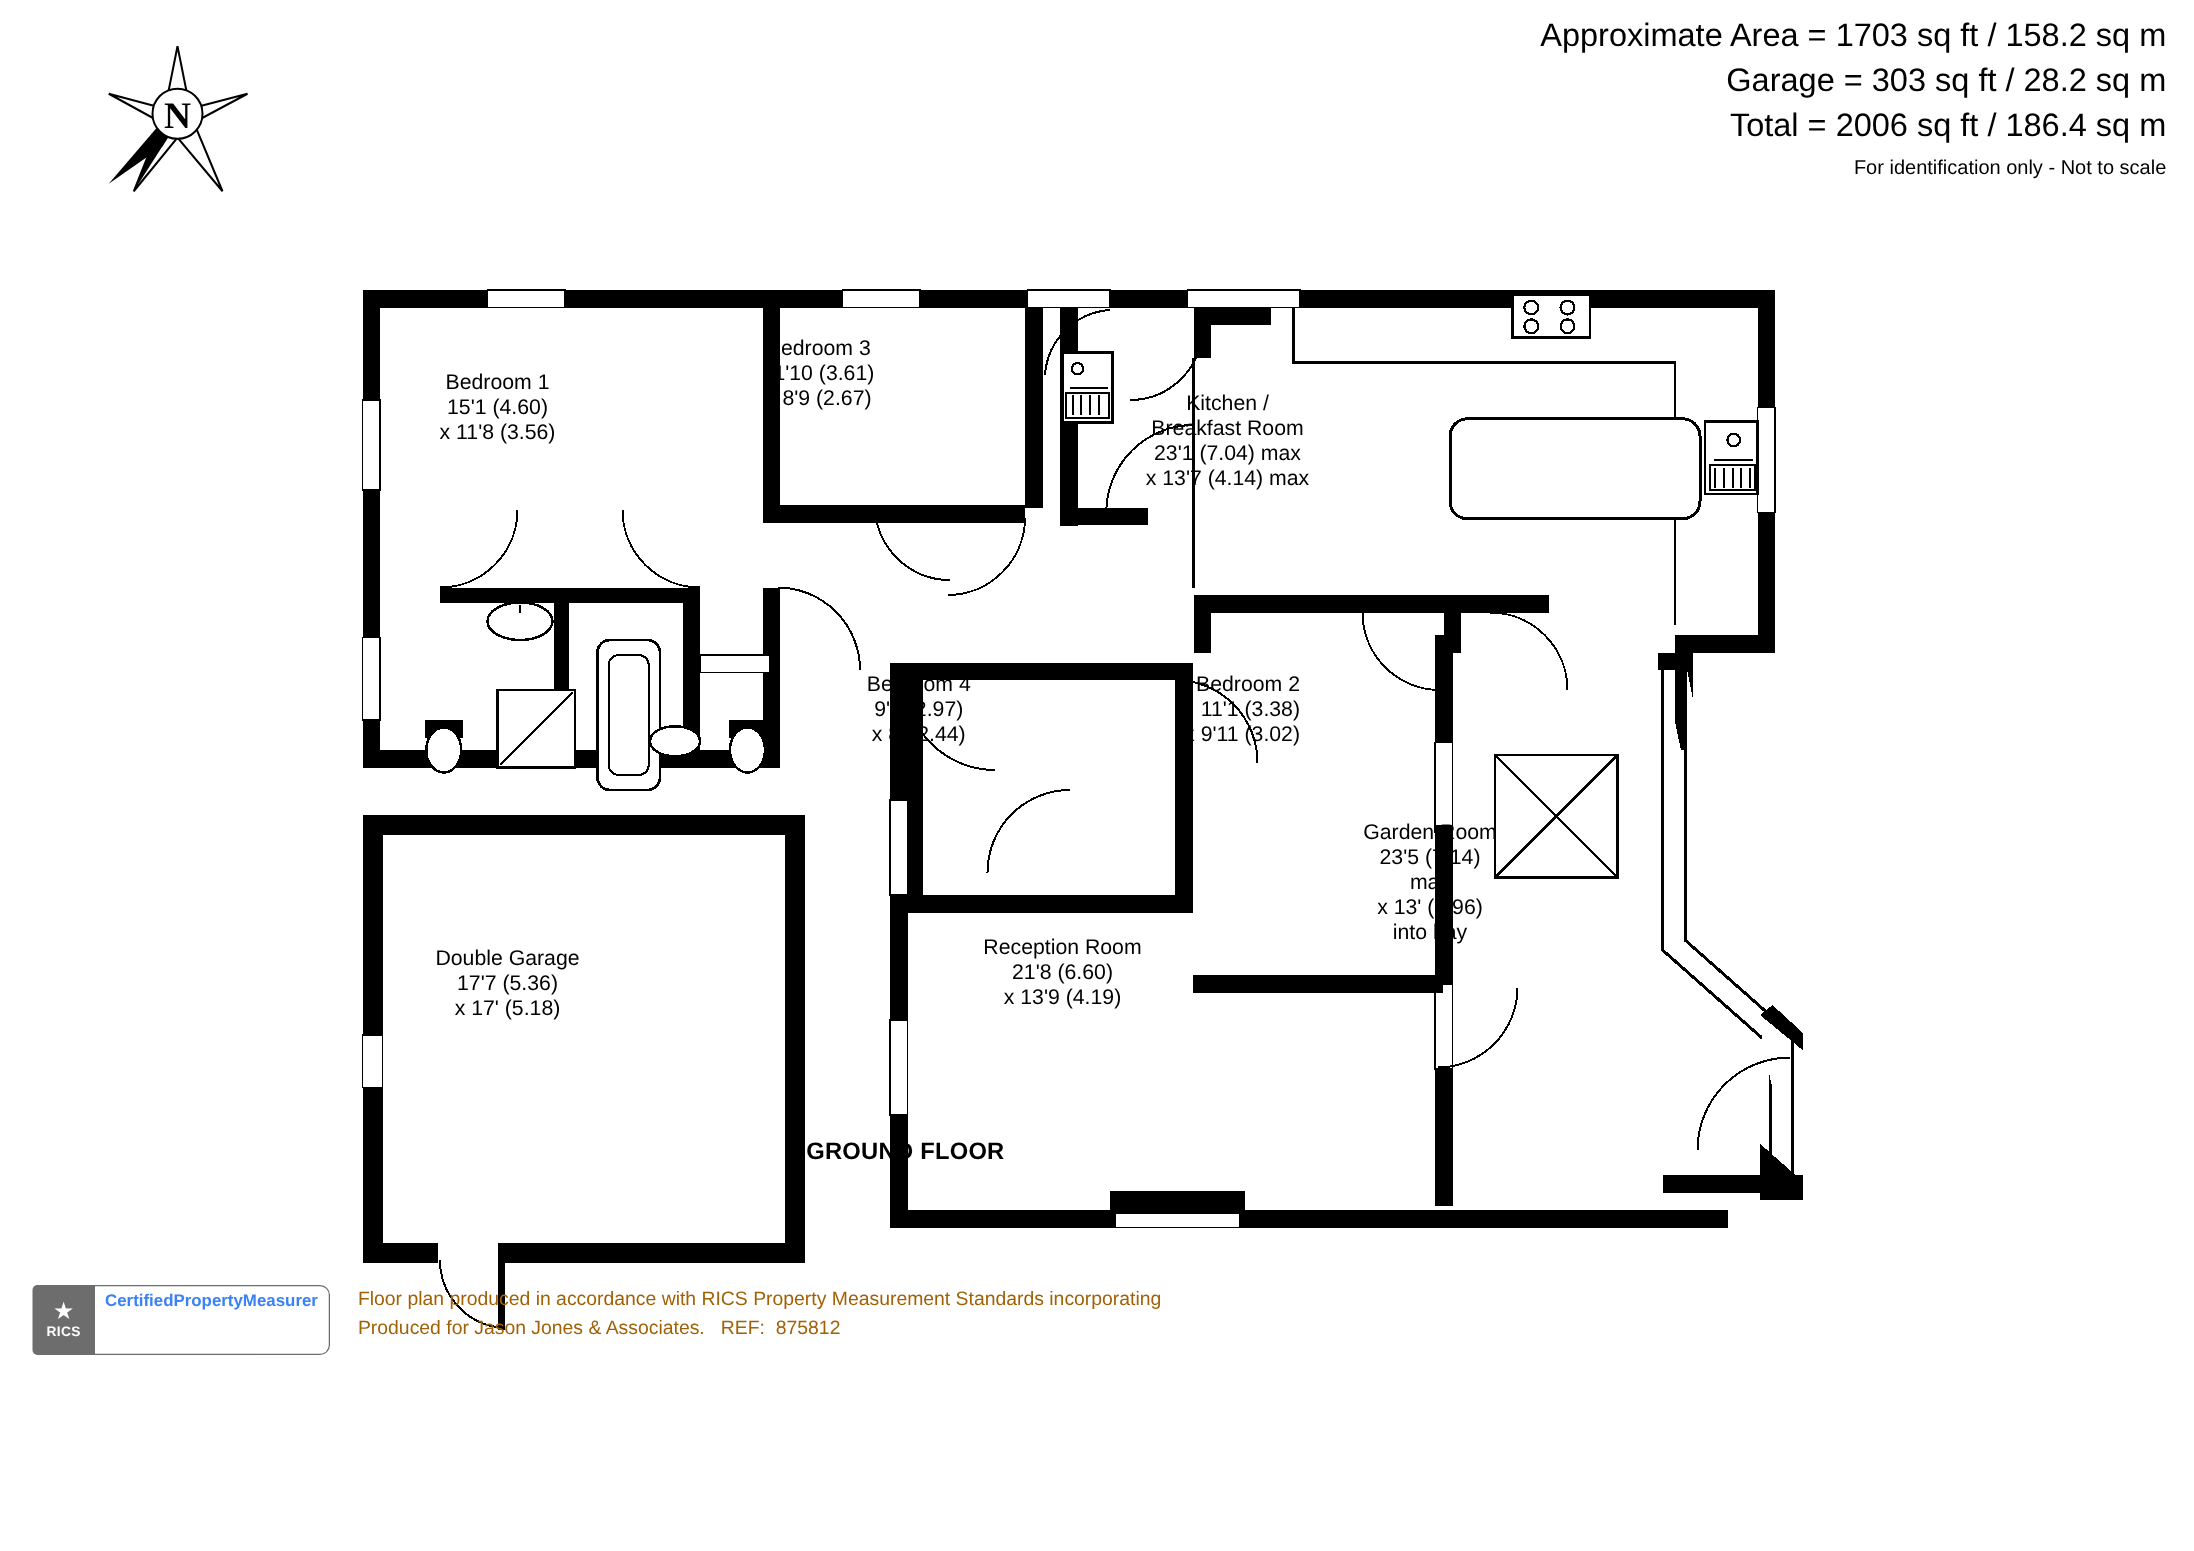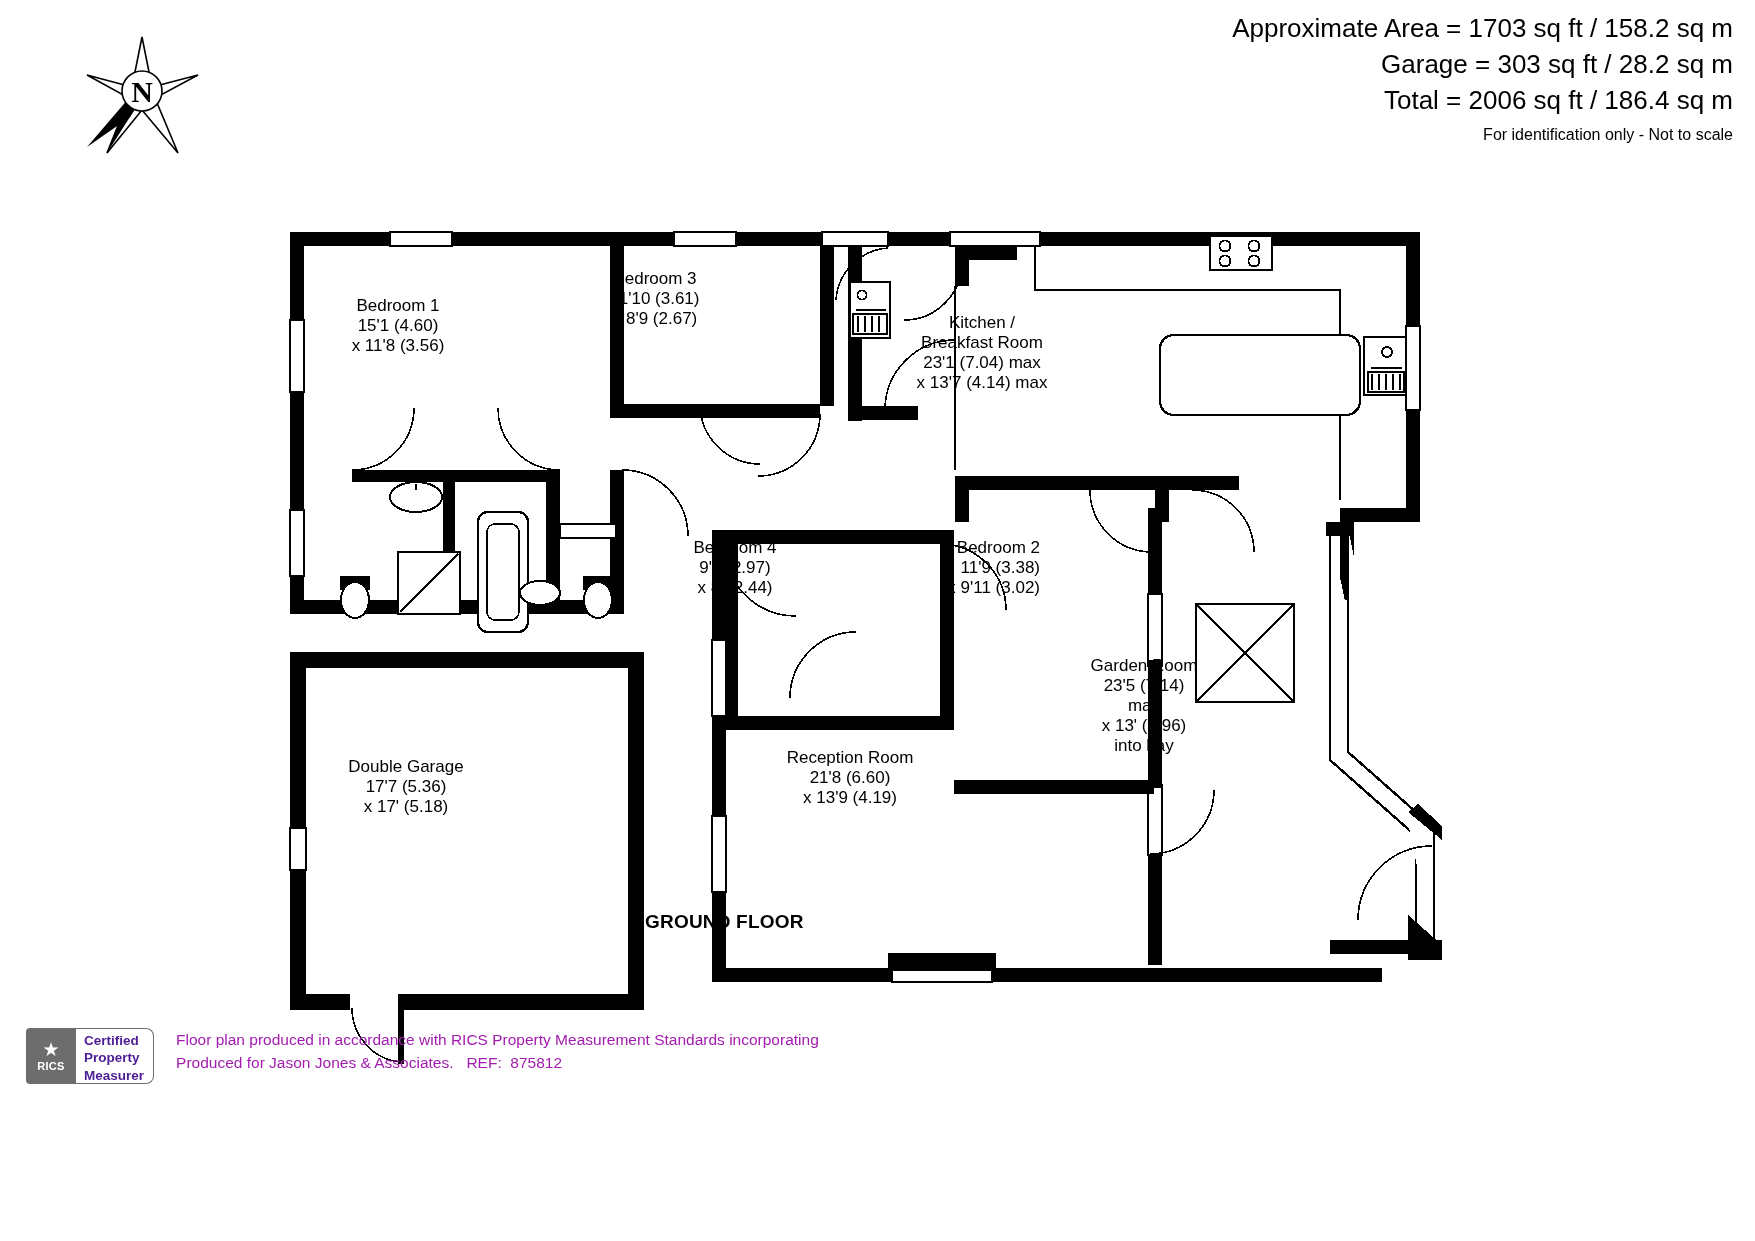--- a/index.html
+++ b/index.html
@@ -112,32 +112,32 @@
     font-size: 11px;
     font-weight: bold;
     letter-spacing: 0.3px;
   }
   #rics-text {
     border: 1.5px solid #6d6d6d;
     border-left: none;
     border-radius: 0 8px 8px 0;
     padding: 3px 9px 3px 8px;
     display: flex;
-    flex-direction: column;
+    flex-direction: row;
     justify-content: space-between;
-    color: #4c1d95;
+    color: #3b82f6;
   }
   #rics-text div {
     font-size: 13.5px;
     font-weight: bold;
     line-height: 1.28;
   }
   #disclaimer {
     margin-left: 22px;
-    color: #a21caf;
+    color: #a16207;
     font-size: 15.5px;
     line-height: 1.47;
     padding-top: 1px;
   }
   #disclaimer span { white-space: pre; }
 
   
   #compass {
     position: absolute;
     left: 85px;
@@ -378,21 +378,21 @@
 </div>
 
 <div class="room-label" style="left:655px; top:538px; width:160px;">
   <div class="room-name">Bedroom 4</div>
   <div class="room-dim">9'9 (2.97)</div>
   <div class="room-dim">x 8' (2.44)</div>
 </div>
 
 <div class="room-label" style="left:880px; top:538px; width:160px;text-align:right;">
   <div class="room-name">Bedroom 2</div>
-  <div class="room-dim">11'9 (3.38)</div>
+  <div class="room-dim">11'1 (3.38)</div>
   <div class="room-dim">x 9'11 (3.02)</div>
 </div>
 
 <div class="room-label" style="left:1060px; top:656px; width:168px;">
   <div class="room-name">Garden Room</div>
   <div class="room-dim">23'5 (7.14)</div>
   <div class="room-dim">max</div>
   <div class="room-dim">x 13' (3.96)</div>
   <div class="room-dim">into bay</div>
 </div>

